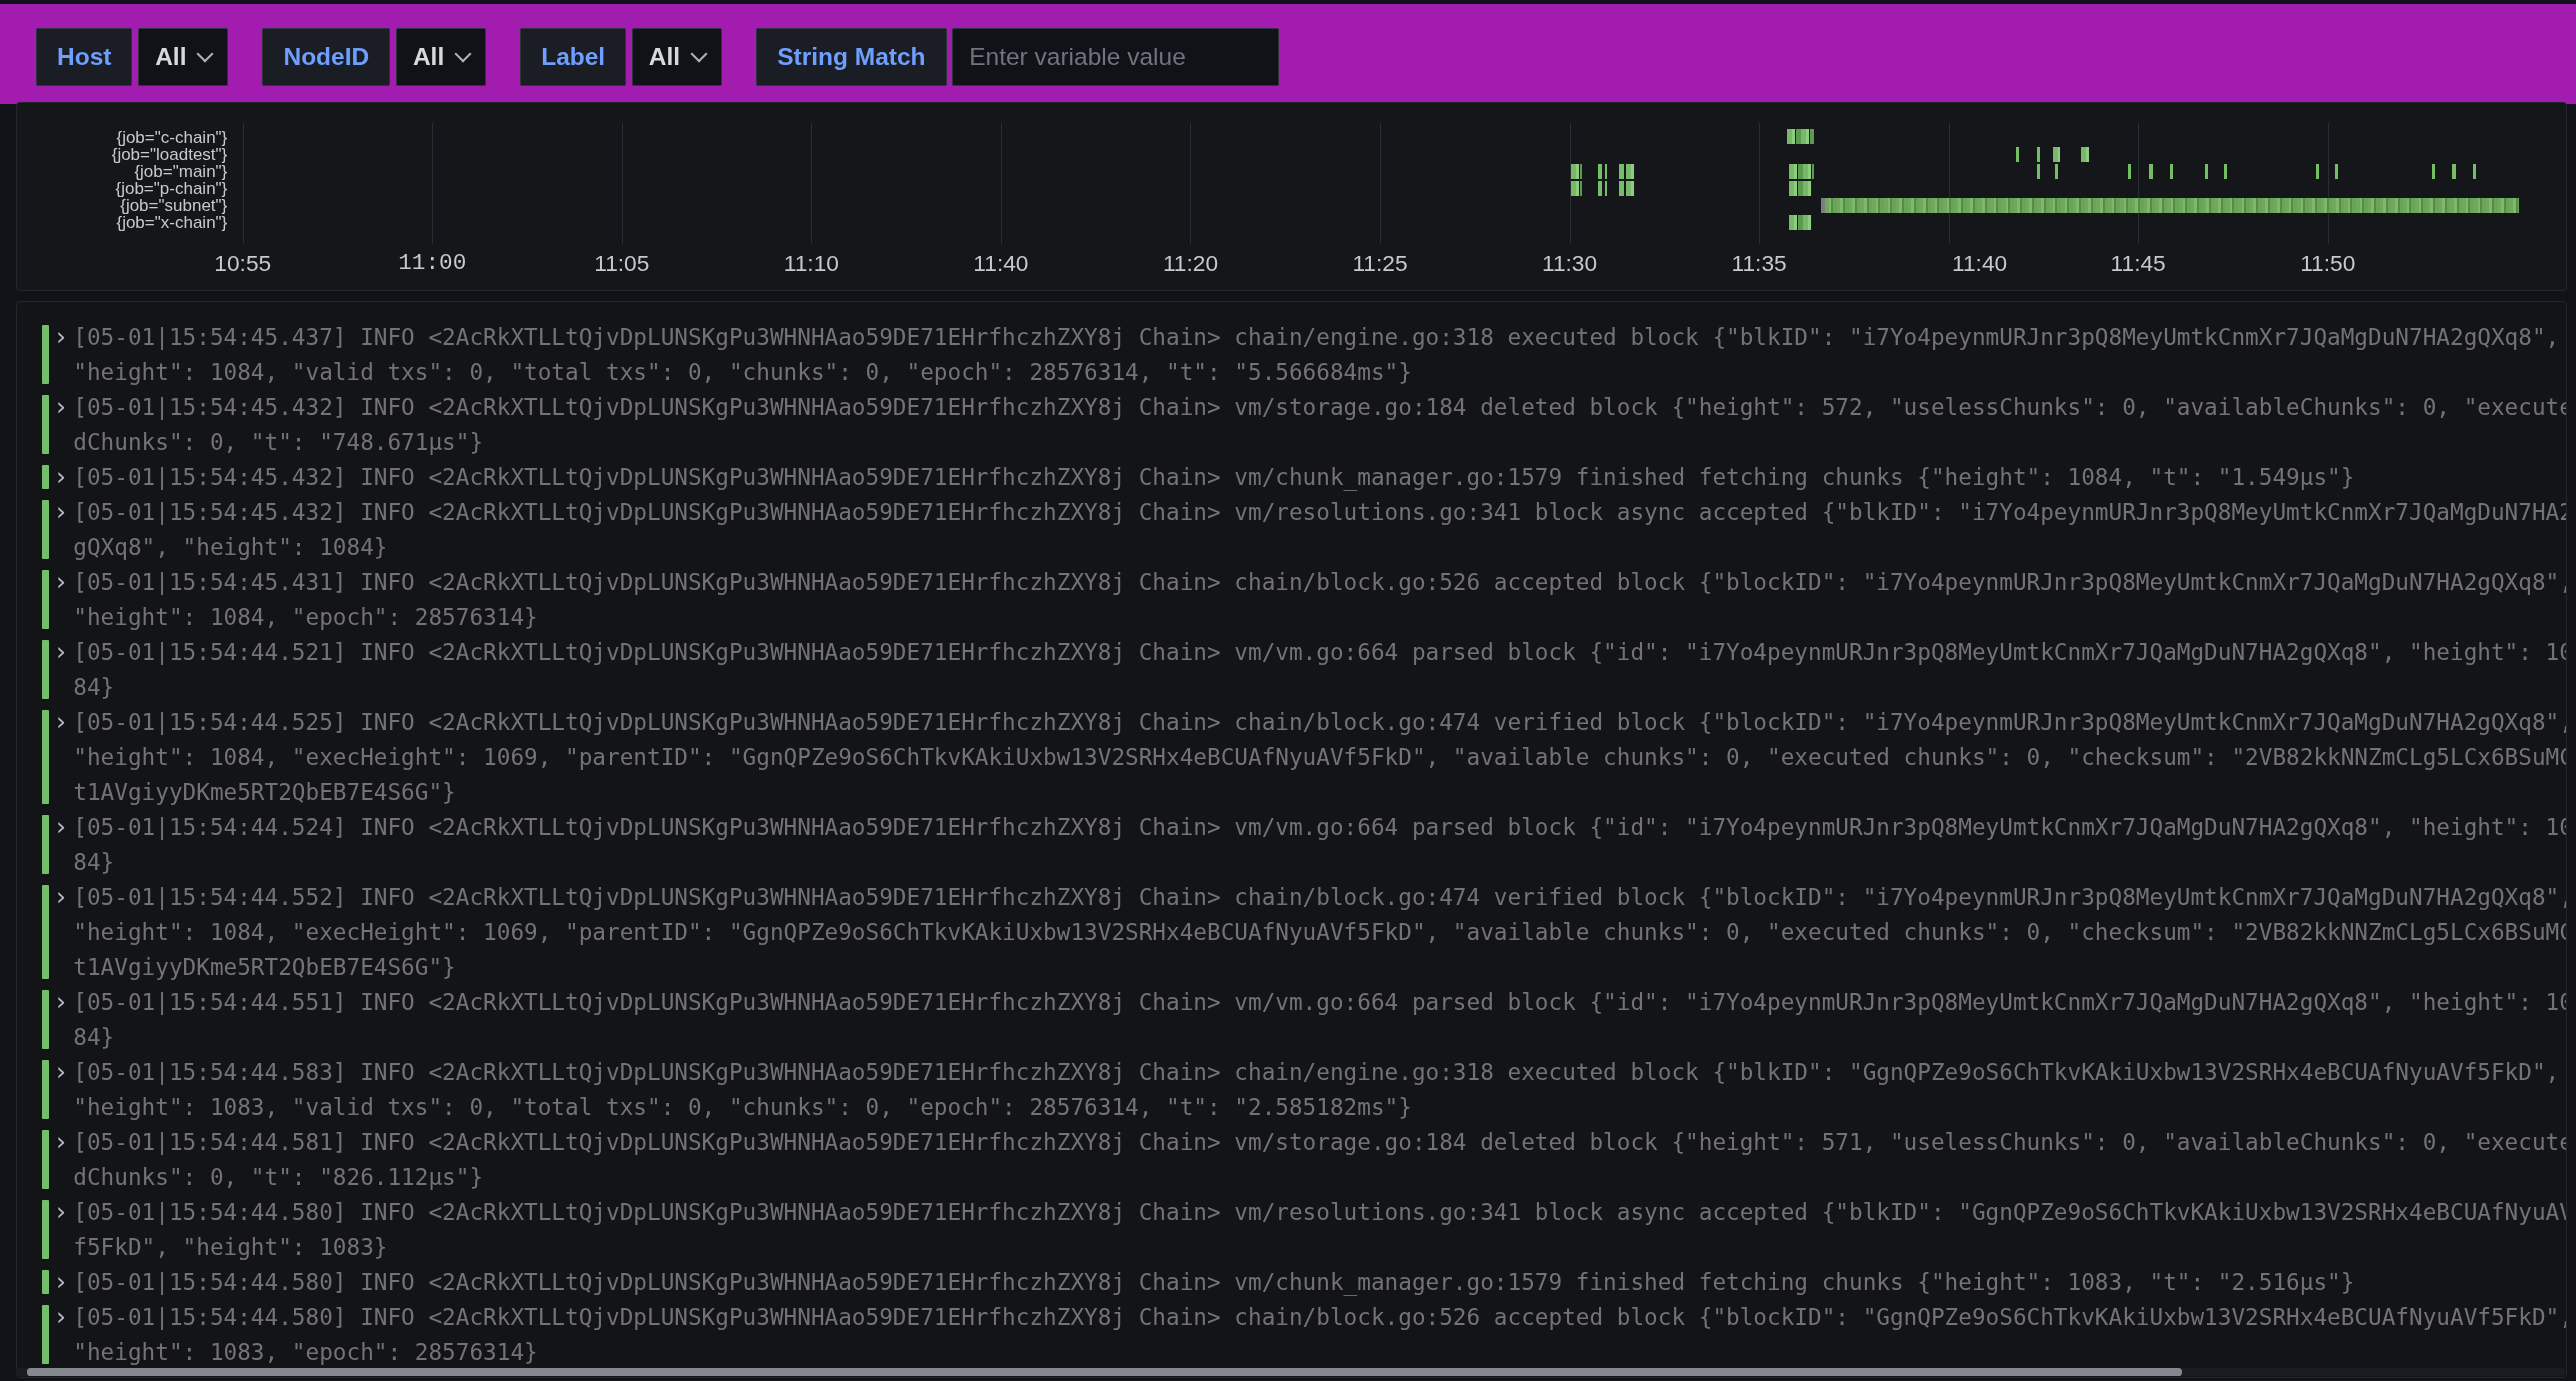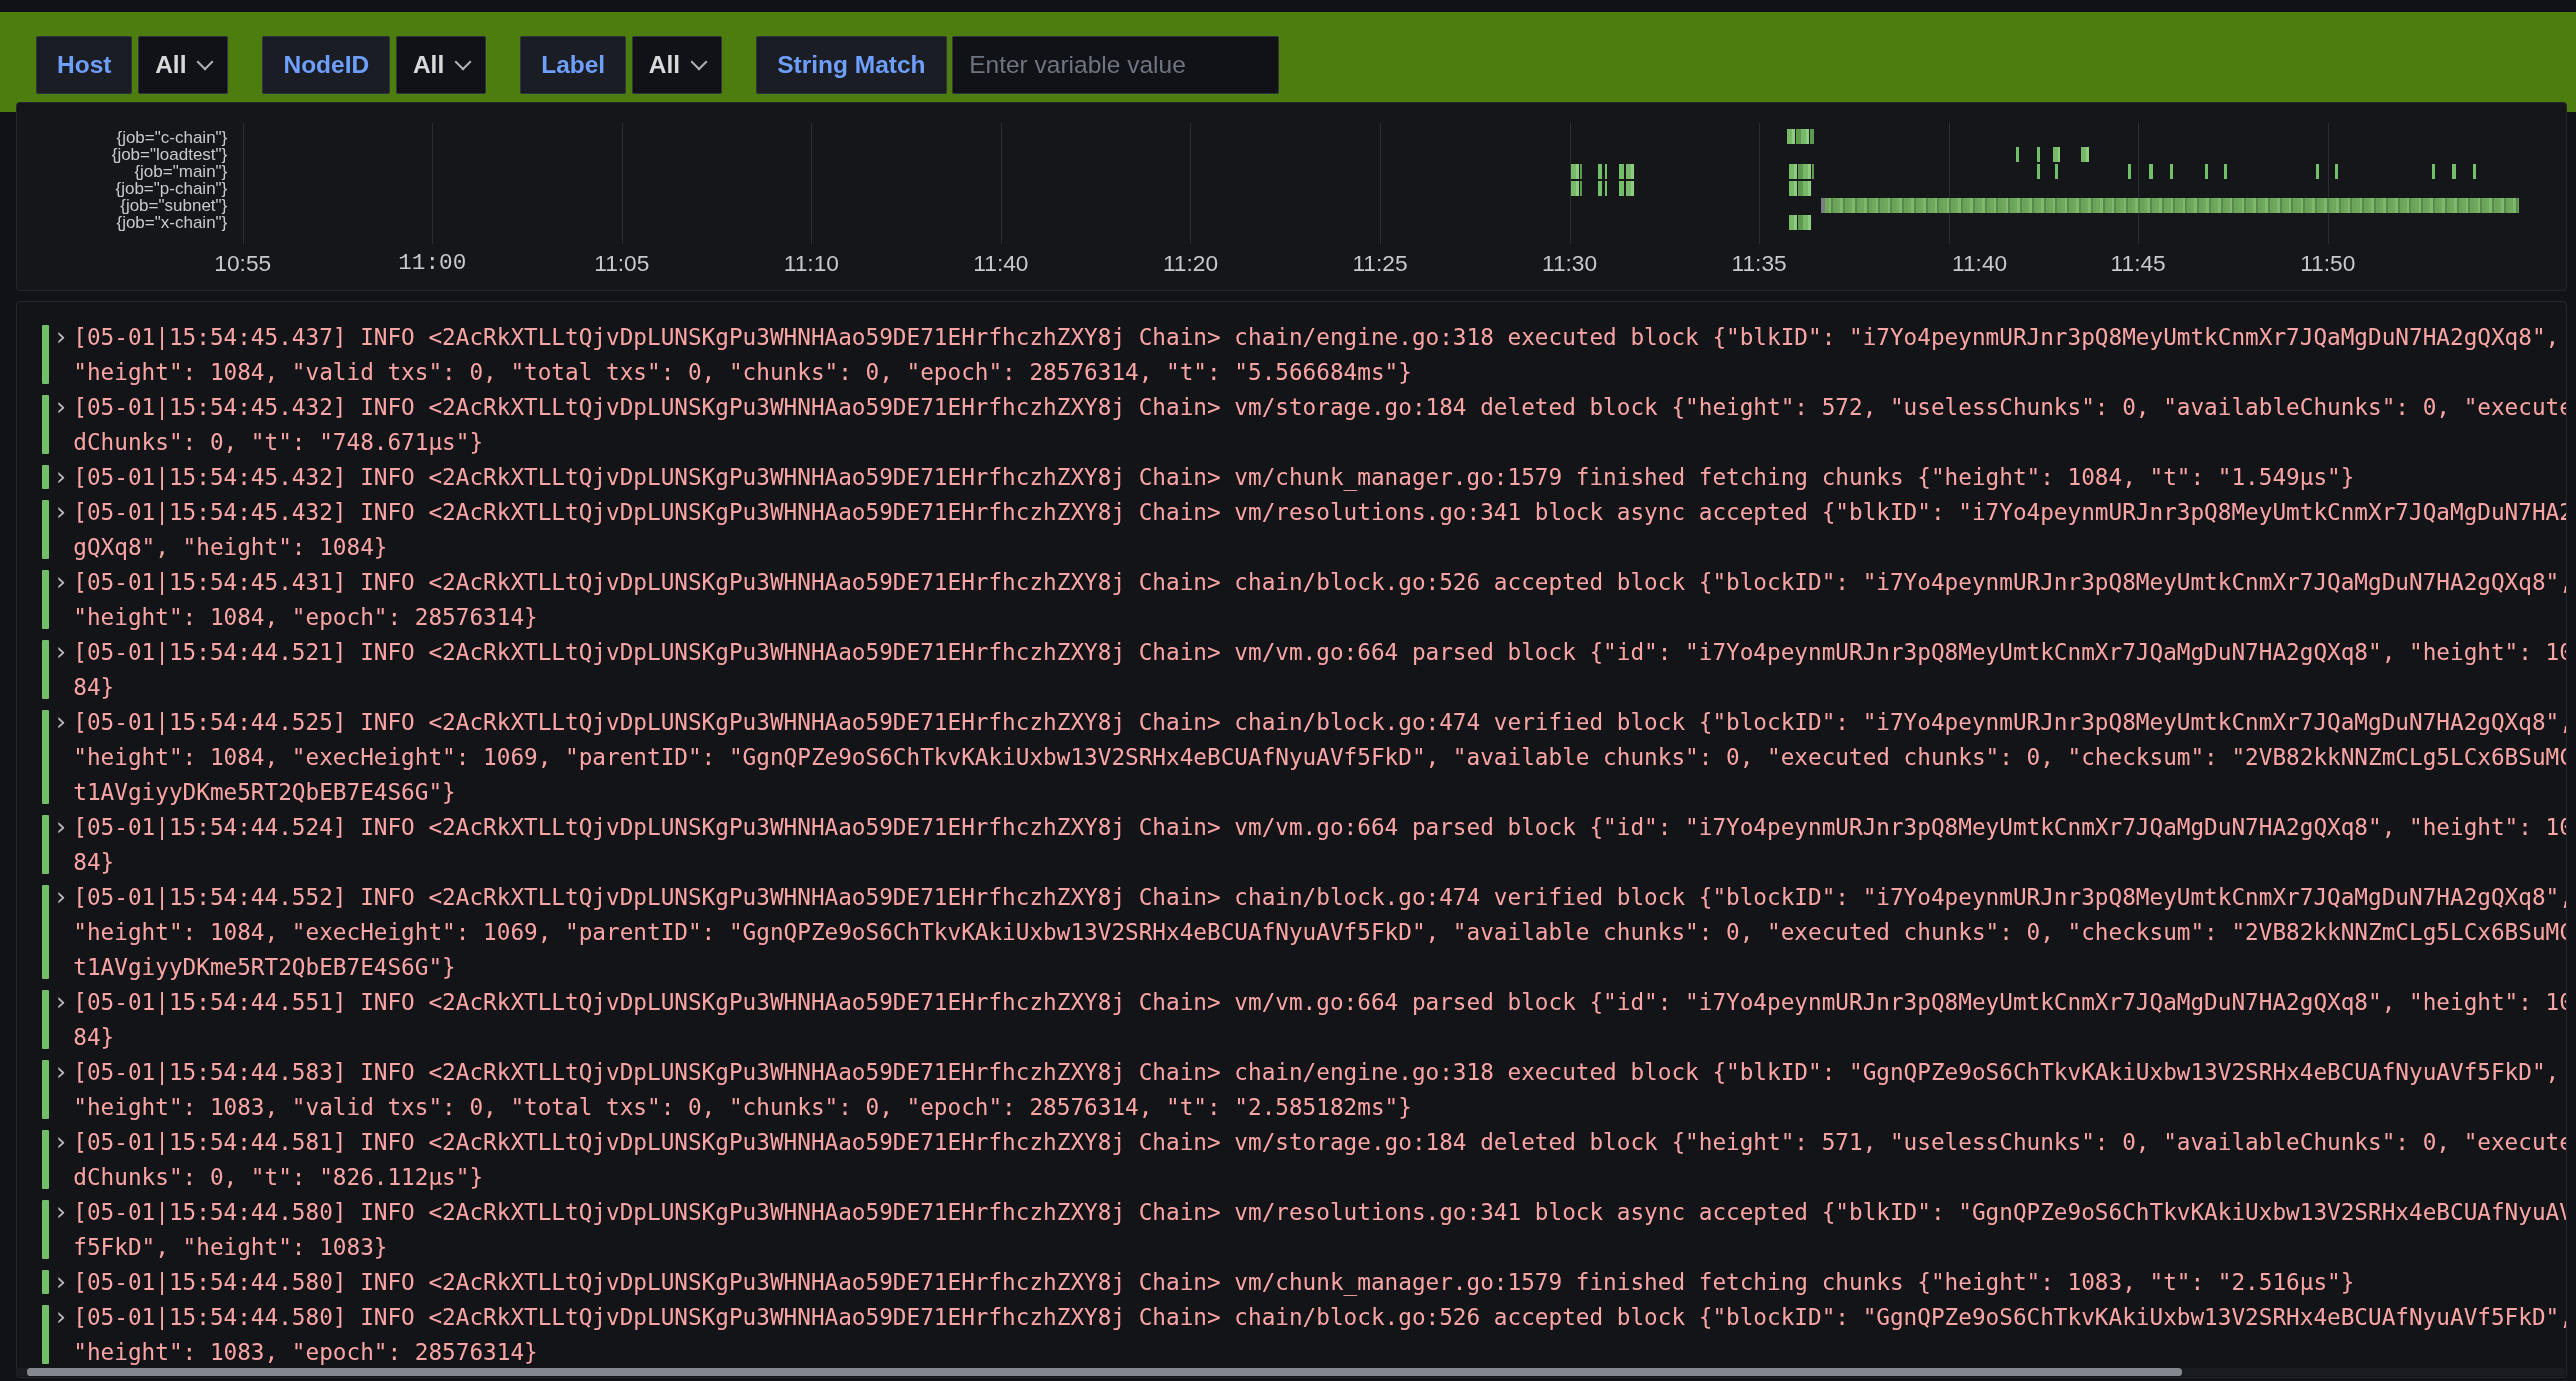--- a/index.html
+++ b/index.html
@@ -1,20 +1,20 @@
 <!DOCTYPE html>
 <html style="font-size:14.5px"><head>
 <meta charset="utf-8">
 <style>
   html,body{margin:0;padding:0;background:#111217;}
   #screen{position:relative;width:2576px;height:1381px;background:#111217;overflow:hidden;
           font-family:"Liberation Sans",sans-serif;}
 
   
-  .topbar{position:absolute;left:0;top:12px;width:100%;height:100px;background:#4d7c0f;}
+  .topbar{position:absolute;left:0;top:4px;width:100%;height:100px;background:#a21caf;}
   .varrow{position:absolute;left:36px;top:23.6px;display:flex;align-items:stretch;gap:0;}
   .vargroup{display:flex;margin-right:34px;}
   .varlabel{display:flex;align-items:center;padding:0 20px;height:56px;background:#1a1d23;
             border:0.9px solid #2f333b;border-radius:1.8px;color:#6e9fff;font-size:24.5px;font-weight:600;}
   .varvalue{display:flex;align-items:center;gap:12.7px;margin-left:5.4px;padding:0 16.3px;height:56px;
             background:#111217;border:0.9px solid #2f333b;border-radius:1.8px;color:#d8d9da;
             font-size:24.5px;font-weight:600;cursor:pointer;}
   .chev{width:10px;height:10px;border-right:2.3px solid #aeb1b7;border-bottom:2.3px solid #aeb1b7;
         transform:rotate(45deg);margin-top:-5.4px;}
   .varinput{width:292px;height:56px;margin-left:5.4px;padding:0 16.3px;background:#111217;
@@ -39,21 +39,21 @@
   .mark.bar{background:repeating-linear-gradient(90deg,#70a95e 0 3.6px,#7eb86d 3.6px 6.3px,#578b47 6.3px 8.2px,#6aa35a 8.2px 11.8px);}
   .mark.gray{background:#7a7e83;}
 
   
   .loglist{position:absolute;left:0;top:18px;width:100%;}
   .log-entry{position:relative;padding-left:56px;cursor:pointer;}
   .log-entry .bar{position:absolute;left:25px;top:4.5px;bottom:6.3px;width:6.3px;background:#73bf69;border-radius:0.9px;}
   .log-entry .arrow{position:absolute;left:36px;top:0;height:35px;line-height:33px;
                     color:#b7bac0;font-size:25px;font-family:"DejaVu Sans Mono",monospace;}
   .log-entry .text{width:183ch;font-family:"DejaVu Sans Mono",monospace;font-size:22.7px;
-                   line-height:35px;color:#fca5a5;white-space:pre-wrap;word-break:break-all;}
+                   line-height:35px;color:#737373;white-space:pre-wrap;word-break:break-all;}
 
   
   .hscroll-track{position:absolute;left:16.3px;top:1368px;width:2549px;height:8.2px;background:#1a1c21;border-radius:3.6px;}
   .hscroll-thumb{position:absolute;left:11px;top:0;width:2155px;height:8.2px;background:#85888e;border-radius:3.6px;cursor:pointer;}
 </style>
 </head>
 <body>
 
 <div id="screen">
 

